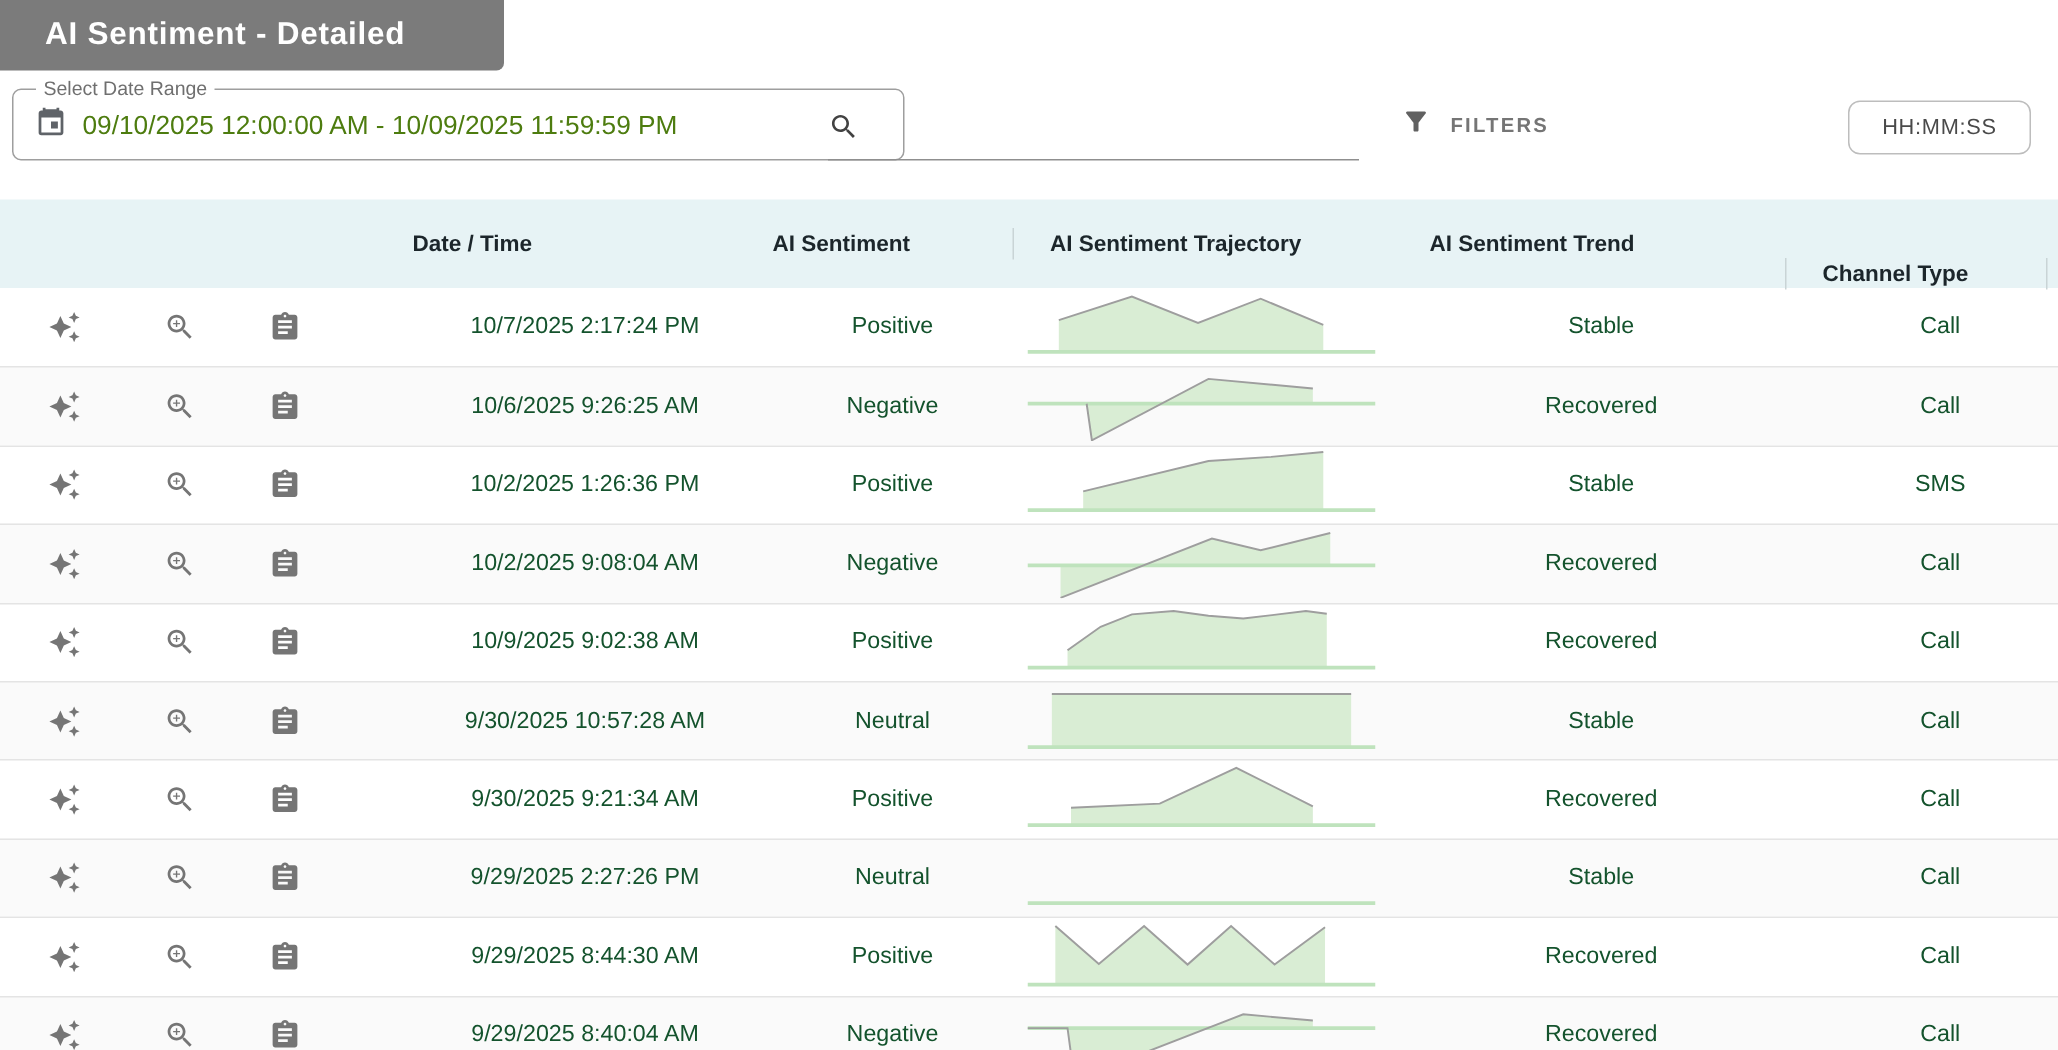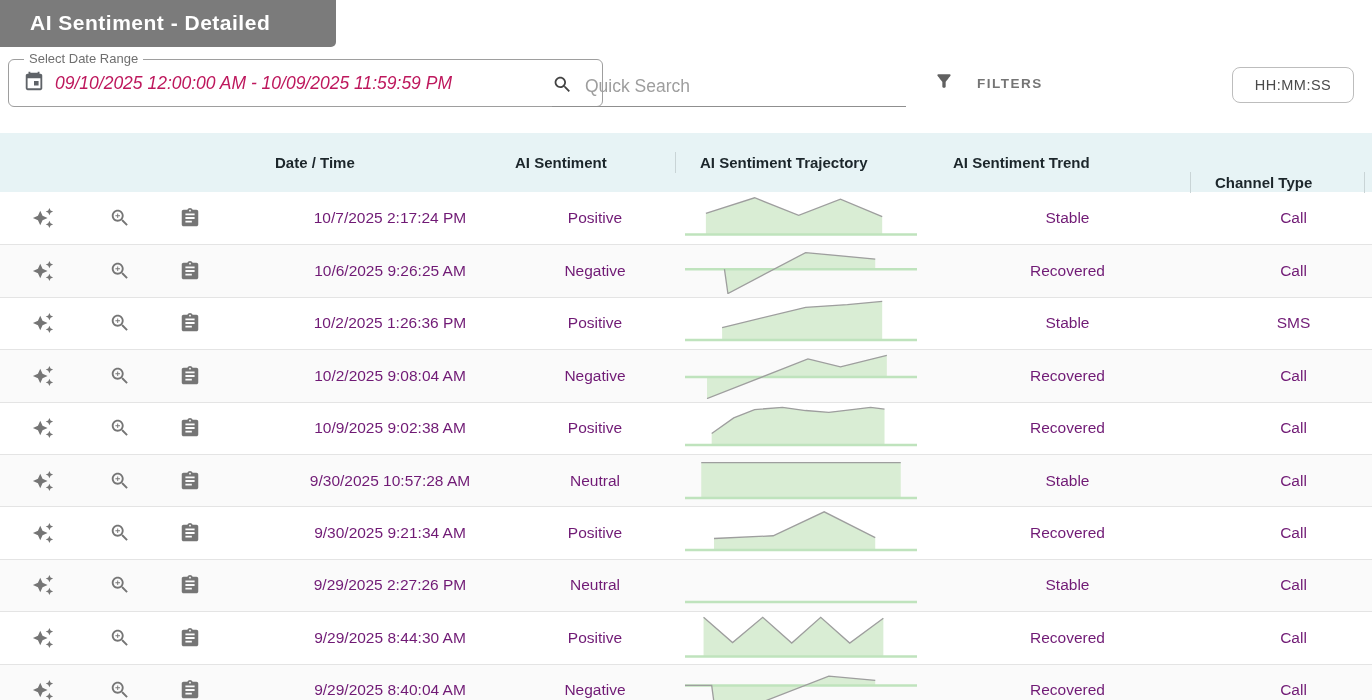--- a/index.html
+++ b/index.html
@@ -12,31 +12,31 @@
                padding:11px 36px 12px 30px; border-radius:0 0 5px 0; min-width:336px; }
 
   
   .toolbar { position:relative; height:60px; margin-top:12px; }
 
   .date-range { position:absolute; left:8px; top:0; width:595px; height:48px;
                 border:1px solid #9e9e9e; border-radius:6px; display:flex;
                 align-items:center; padding:0 14px; gap:10px; cursor:pointer; }
   .date-range .legend { position:absolute; top:-9px; left:15px; background:#ffffff;
                 padding:0 5px; font-size:13px; color:#6f6f6f; }
-  .date-range .value { font-size:17.5px; color:#be185d; white-space:nowrap;font-style:italic; }
+  .date-range .value { font-size:17.5px; color:#4d7c0f; white-space:nowrap; }
 
   .quick-search { position:absolute; left:552px; top:8px; width:354px; height:40px;
                 display:flex; align-items:center; gap:12px;
                 border-bottom:1px solid #8f8f8f; }
   .quick-search input { border:none; outline:none; flex:1; font-size:17.5px;
                 color:#333; font-family:inherit; background:transparent; }
   .quick-search input::placeholder { color:#9e9e9e; }
 
   .filters-btn { position:absolute; left:934px; top:12px; display:flex;
-                align-items:center; gap:23px; cursor:pointer; }
+                align-items:center; gap:13px; cursor:pointer; }
   .filters-btn .label { font-size:13.5px; font-weight:bold; color:#757575;
                 letter-spacing:1.5px; }
 
   .time-format-btn { position:absolute; left:1232px; top:8px; width:122px; height:36px;
                 border:1px solid #bdbdbd; border-radius:8px; background:#ffffff;
                 font-size:14.5px; color:#4a4a4a; letter-spacing:0.5px;
                 font-family:inherit; cursor:pointer; }
 
   
   .table { margin-top:14px; width:1372px; }
@@ -58,21 +58,21 @@
 
   .tbody .tr { height:52.4px; border-top:1px solid #e4e4e4; background:#ffffff; }
   .tbody .tr:first-child { border-top:none; }
   .tbody .tr:nth-child(even) { background:#fafafa; }
 
   .icon-btn { width:40px; height:40px; border:none; background:transparent;
               display:flex; align-items:center; justify-content:center;
               margin:0 auto; cursor:pointer; border-radius:50%; }
   .icon-btn svg { display:block; }
 
-  .td { font-size:15.5px; color:#701a75; white-space:nowrap; overflow:hidden; }
+  .td { font-size:15.5px; color:#14532d; white-space:nowrap; overflow:hidden; }
   .td.c-date { padding-left:50px; }
   .td.c-sent { padding-left:10px; }
   .td.c-traj { padding-left:25px; }
   .td.c-chan { padding-left:25px; }
   .td.c-trend { padding-left:10px; }
   .spark { display:block; overflow:hidden; }
 </style>
 </head>
 <body>
 
@@ -93,21 +93,20 @@
     </span>
     <span class="value">09/10/2025 12:00:00 AM - 10/09/2025 11:59:59 PM</span>
   </div>
 
   <div class="quick-search">
     <span>
       <svg width="21" height="21" viewBox="0 0 24 24" fill="#424242">
         <path d="M15.5 14h-.79l-.28-.27C15.41 12.59 16 11.11 16 9.5 16 5.91 13.09 3 9.5 3S3 5.91 3 9.5 5.91 16 9.5 16c1.61 0 3.09-.59 4.23-1.57l.27.28v.79l5 4.99L20.49 19l-4.99-5zm-6 0C7.01 14 5 11.99 5 9.5S7.01 5 9.5 5 14 7.01 14 9.5 11.99 14 9.5 14z"></path>
       </svg>
     </span>
-    <input type="text" placeholder="Quick Search" style="">
   </div>
 
   <div class="filters-btn">
     <span>
       <svg width="20" height="20" viewBox="0 0 24 24" fill="#616161">
         <path d="M4.25 5.61C6.27 8.2 10 13 10 13v6c0 .55.45 1 1 1h2c.55 0 1-.45 1-1v-6s3.72-4.8 5.74-7.39c.51-.66.04-1.61-.79-1.61H5.04c-.83 0-1.3.95-.79 1.61z"></path>
       </svg>
     </span>
     <span class="label">FILTERS</span>
   </div>

